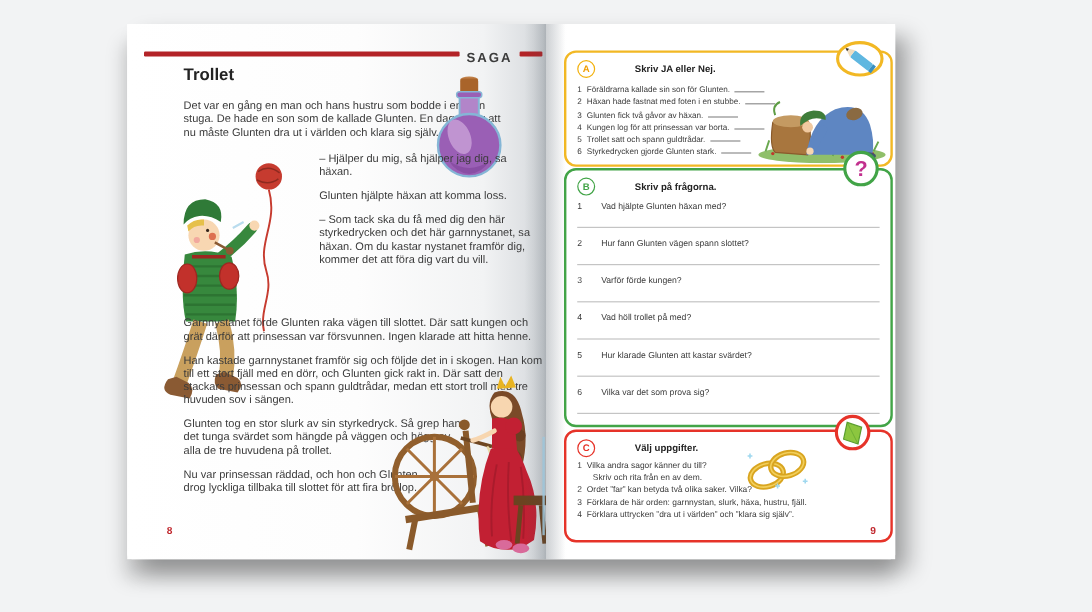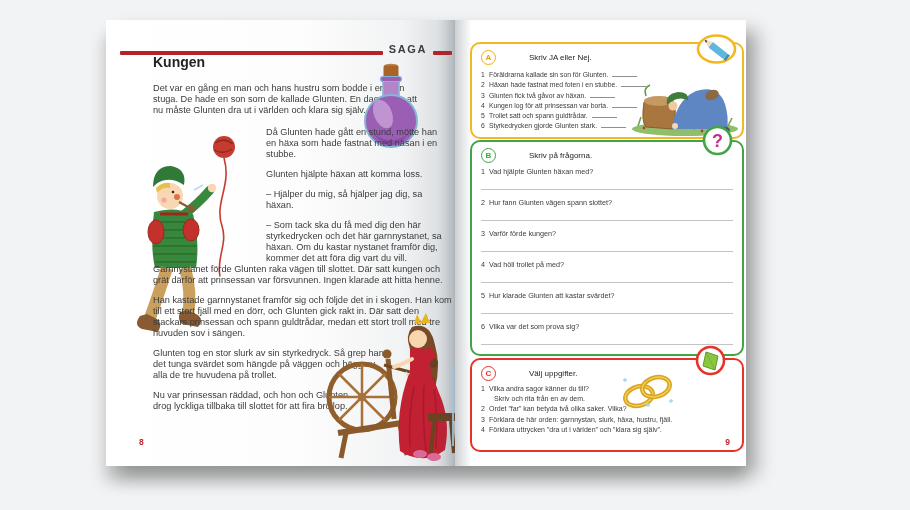--- a/index.html
+++ b/index.html
@@ -18,21 +18,21 @@
   .page{position:absolute;top:0;height:446px;}
   .page-left{left:0;width:349px;
     background:linear-gradient(90deg,#ffffff 0%,#fdfdfd 55%,#f2f3f4 85%,#dadde0 97%,#c9cdd1 100%);}
   .page-right{left:349px;width:291px;
     background:linear-gradient(90deg,#f3f4f5 0%,#ffffff 6%,#ffffff 100%);}
   .fold-shade{position:absolute;left:331px;top:0;width:34px;height:446px;pointer-events:none;
     background:linear-gradient(90deg,rgba(70,80,90,0) 0%,rgba(70,80,90,0.16) 46%,rgba(70,80,90,0.22) 53%,rgba(70,80,90,0) 100%);}
   .edge-blue{position:absolute;left:346px;top:344px;width:2px;height:82px;background:#9cc5da;opacity:.85;}
 
   
-  .saga-row{position:absolute;left:14px;top:23px;width:332px;display:flex;align-items:flex-end;gap:6px;}
+  .saga-row{position:absolute;left:14px;top:23px;width:332px;display:flex;align-items:flex-start;gap:6px;}
   .rule{height:4px;background:#b32327;border-radius:1px;}
   .rule-long{flex:1;}
   .rule-short{width:19px;}
   .saga-label{font-size:11px;font-weight:bold;letter-spacing:1.6px;color:#3c3c3c;}
   .story-title{position:absolute;left:47px;top:34px;margin:0;font-size:14px;font-weight:bold;color:#232323;}
   .story{font-size:9.2px;line-height:11px;color:#3b3b3b;margin:0 0 9px 0;}
   .p-intro{position:absolute;left:47px;top:63px;width:272px;}
   .side-col{position:absolute;left:160px;top:107px;width:180px;}
   .lower-col{position:absolute;left:47px;top:244px;width:302px;}
   .w-narrow1{width:238px;}
@@ -49,30 +49,30 @@
   .box-a{top:22px;height:93px;border:2.5px solid #f2b824;}
   .box-b{top:120px;height:212px;border:2.5px solid #42a447;}
   .box-c{top:338px;height:90px;border:2.5px solid #e63329;}
   .box-inner{position:absolute;inset:0;padding:6px 9px;}
   .box-head{display:flex;align-items:center;gap:5px;margin-bottom:4px;}
   .letter{display:inline-flex;align-items:center;justify-content:center;flex:none;
     width:13px;height:13px;border-radius:50%;font-size:8px;font-weight:bold;background:#fff;}
   .letter-a{border:1.4px solid #f2b00a;color:#ef9c00;}
   .letter-b{border:1.4px solid #42a447;color:#42a447;}
   .letter-c{border:1.4px solid #e63329;color:#e63329;}
-  .box-title{font-size:8px;font-weight:normal;color:#232323;padding-left:28px;}
+  .box-title{font-size:8px;font-weight:bold;color:#232323;padding-left:28px;}
   .num{flex:none;width:8px;font-size:6.8px;color:#3b3b3b;}
   .a-item{display:flex;align-items:baseline;height:10.3px;white-space:nowrap;}
   .a-text{font-size:6.8px;color:#3b3b3b;}
   .blank{flex:none;width:25px;border-bottom:1px solid #8f8f8f;height:7px;margin-left:4px;}
   .witch{position:absolute;right:2px;bottom:1px;}
   .q-block{margin-bottom:8px;}
   .q-row{display:flex;align-items:baseline;}
   .q-row .num{font-size:7.2px;}
-  .q-text{font-size:7.2px;color:#3b3b3b;}
+  .q-text{font-size:7.2px;color:#3b3b3b;margin-left:12px;}
   .q-line{border-bottom:1px solid #c4c4c4;height:13px;}
   .c-item{display:flex;align-items:baseline;margin-bottom:3.6px;white-space:nowrap;}
   .c-item .num{font-size:7px;}
   .c-text{font-size:7px;color:#3b3b3b;}
   .c-sub{font-size:7px;color:#3b3b3b;margin:-1px 0 3.6px 13px;}
   .rings{position:absolute;right:66px;top:13px;}
   .corner-icon{position:absolute;z-index:3;}
   .pencil-icon{left:241px;top:13px;}
   .question-icon{left:247px;top:105px;}
   .book-icon{left:240px;top:325px;}
@@ -83,21 +83,21 @@
 <div class="spread">
 
   <div class="page page-left">
 
     <div class="saga-row">
       <span class="rule rule-long"></span>
       <span class="saga-label">SAGA</span>
       <span class="rule rule-short"></span>
     </div>
 
-    <h1 class="story-title">Kungen</h1>
+    <h1 class="story-title">Trollet</h1>
 
     <p class="story p-intro">Det var en gång en man och hans hustru som bodde i en liten stuga. De hade en son som de kallade Glunten. En dag sa far att nu måste Glunten dra ut i världen och klara sig själv.</p>
 
     <svg class="potion" width="58" height="90" viewBox="0 0 58 90">
       <ellipse cx="29" cy="4.5" rx="7.5" ry="2.8" fill="#c08048"></ellipse>
       <rect x="21.5" y="3.5" width="15" height="13" rx="2.5" fill="#a9642a"></rect>
       <rect x="21" y="16" width="16" height="20" fill="#b285c9" stroke="#85b6d6" stroke-width="1.6"></rect>
       <rect x="18.5" y="14.5" width="21" height="5" rx="2.5" fill="#9a5fb5" stroke="#85b6d6" stroke-width="1.2"></rect>
       <circle cx="29" cy="59" r="26" fill="#9a5fb5" stroke="#85b6d6" stroke-width="2"></circle>
       <ellipse cx="21" cy="52" rx="9" ry="15" fill="#c79ed6" opacity="0.85" transform="rotate(-22 21 52)"></ellipse>
@@ -124,23 +124,22 @@
       <path d="M40,84 L68,84" stroke="#9e2620" stroke-width="3"></path>
       <ellipse cx="36" cy="102" rx="8" ry="12" fill="#c2312b" stroke="#9e2620" stroke-width="1"></ellipse>
       <ellipse cx="71" cy="100" rx="8" ry="11" fill="#c2312b" stroke="#9e2620" stroke-width="1"></ellipse>
       <path d="M47,138 Q38,166 30,188" stroke="#c9a05e" stroke-width="12" fill="none"></path>
       <path d="M65,138 Q72,162 68,186" stroke="#c9a05e" stroke-width="12" fill="none"></path>
       <path d="M20,186 q-7,9 2,13 l16,3 q5,-8 -1,-13 l-10,-5 z" fill="#8a5a33"></path>
       <path d="M60,182 q-3,8 2,12 l16,3 q6,-7 0,-12 l-11,-5 z" fill="#8a5a33"></path>
     </svg>
 
     <div class="side-col">
-      <p class="story">Då Glunten hade gått en stund, mötte han en häxa som hade fastnat med näsan i en stubbe.</p>
+      <p class="story">– Hjälper du mig, så hjälper jag dig, sa häxan.</p>
       <p class="story">Glunten hjälpte häxan att komma loss.</p>
-      <p class="story">– Hjälper du mig, så hjälper jag dig, sa häxan.</p>
       <p class="story">– Som tack ska du få med dig den här styrkedrycken och det här garnnystanet, sa häxan. Om du kastar nystanet framför dig, kommer det att föra dig vart du vill.</p>
     </div>
 
     <div class="lower-col">
       <p class="story">Garnnystanet förde Glunten raka vägen till slottet. Där satt kungen och grät därför att prinsessan var försvunnen. Ingen klarade att hitta henne.</p>
       <p class="story">Han kastade garnnystanet framför sig och följde det in i skogen. Han kom till ett stort fjäll med en dörr, och Glunten gick rakt in. Där satt den stackars prinsessan och spann guldtrådar, medan ett stort troll med tre huvuden sov i sängen.</p>
       <p class="story w-narrow1">Glunten tog en stor slurk av sin styrkedryck. Så grep han det tunga svärdet som hängde på väggen och högg av alla de tre huvudena på trollet.</p>
       <p class="story w-narrow2">Nu var prinsessan räddad, och hon och Glunten drog lyckliga tillbaka till slottet för att fira bröllop.</p>
     </div>
 

